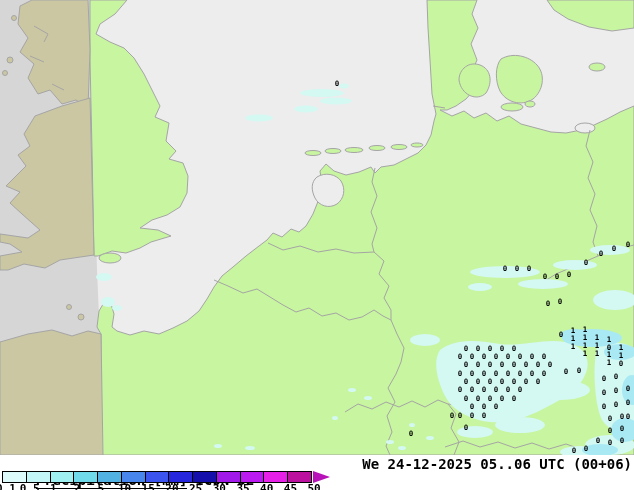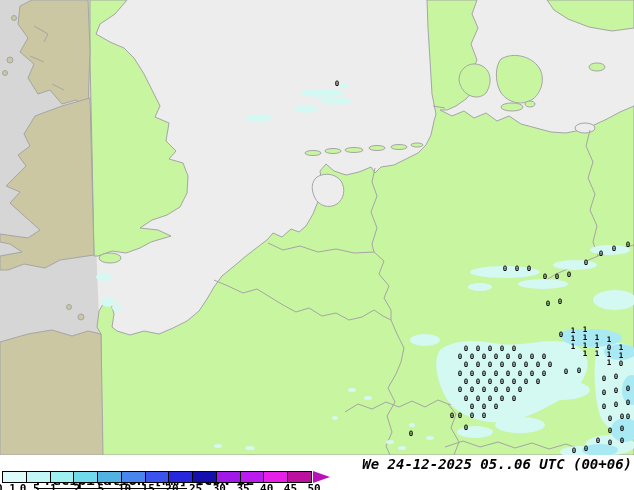--- a/index.html
+++ b/index.html
@@ -14,21 +14,21 @@
   .lake{fill:var(--domain_sea);stroke:var(--line);stroke-width:1;}
   .precip1{fill:var(--precip_light);}
   .precip2{fill:var(--precip_mid);}
   .border{fill:none;stroke:var(--line);stroke-width:1;}
   .coastdetail{fill:none;stroke:var(--line);stroke-width:1;}
   #stations text{font:bold 7.5px "DejaVu Sans Mono",monospace;fill:#000;text-anchor:middle;}
   #footer{position:absolute;left:0;top:455px;width:634px;height:35px;background:#fff;}
   #legend-title{position:absolute;left:2px;top:1px;font-size:14px;font-weight:bold;color:#000;white-space:pre;}
   #legend-title .underlined{border-bottom:1px solid #000;padding-bottom:0px;}
   #legend-title .model{margin-left:8px;}
-  #datetime{position:absolute;right:2px;top:1px;font-size:14px;font-weight:bold;color:#000;white-space:pre;font-style:italic;}
+  #datetime{position:absolute;right:2px;top:1px;font-size:14px;font-weight:bold;color:#000;white-space:pre;}
   #legend-bar{position:absolute;left:2px;top:16px;width:308px;height:10px;border:1px solid #000;display:flex;}
   #legend-bar .seg{flex:1 1 auto;border-left:1px solid #000;}
   #legend-bar .seg:first-child{border-left:none;}
   #legend-arrow{position:absolute;left:313px;top:16px;width:0;height:0;
     border-top:6px solid transparent;border-bottom:6px solid transparent;border-left:17px solid #b813b8;}
   #legend-ticks{position:absolute;left:0;top:27px;width:360px;height:12px;}
   #legend-ticks .tick{position:absolute;width:30px;text-align:center;font-size:11px;font-weight:bold;color:#000;}
 </style>
 </head>
 <body>

